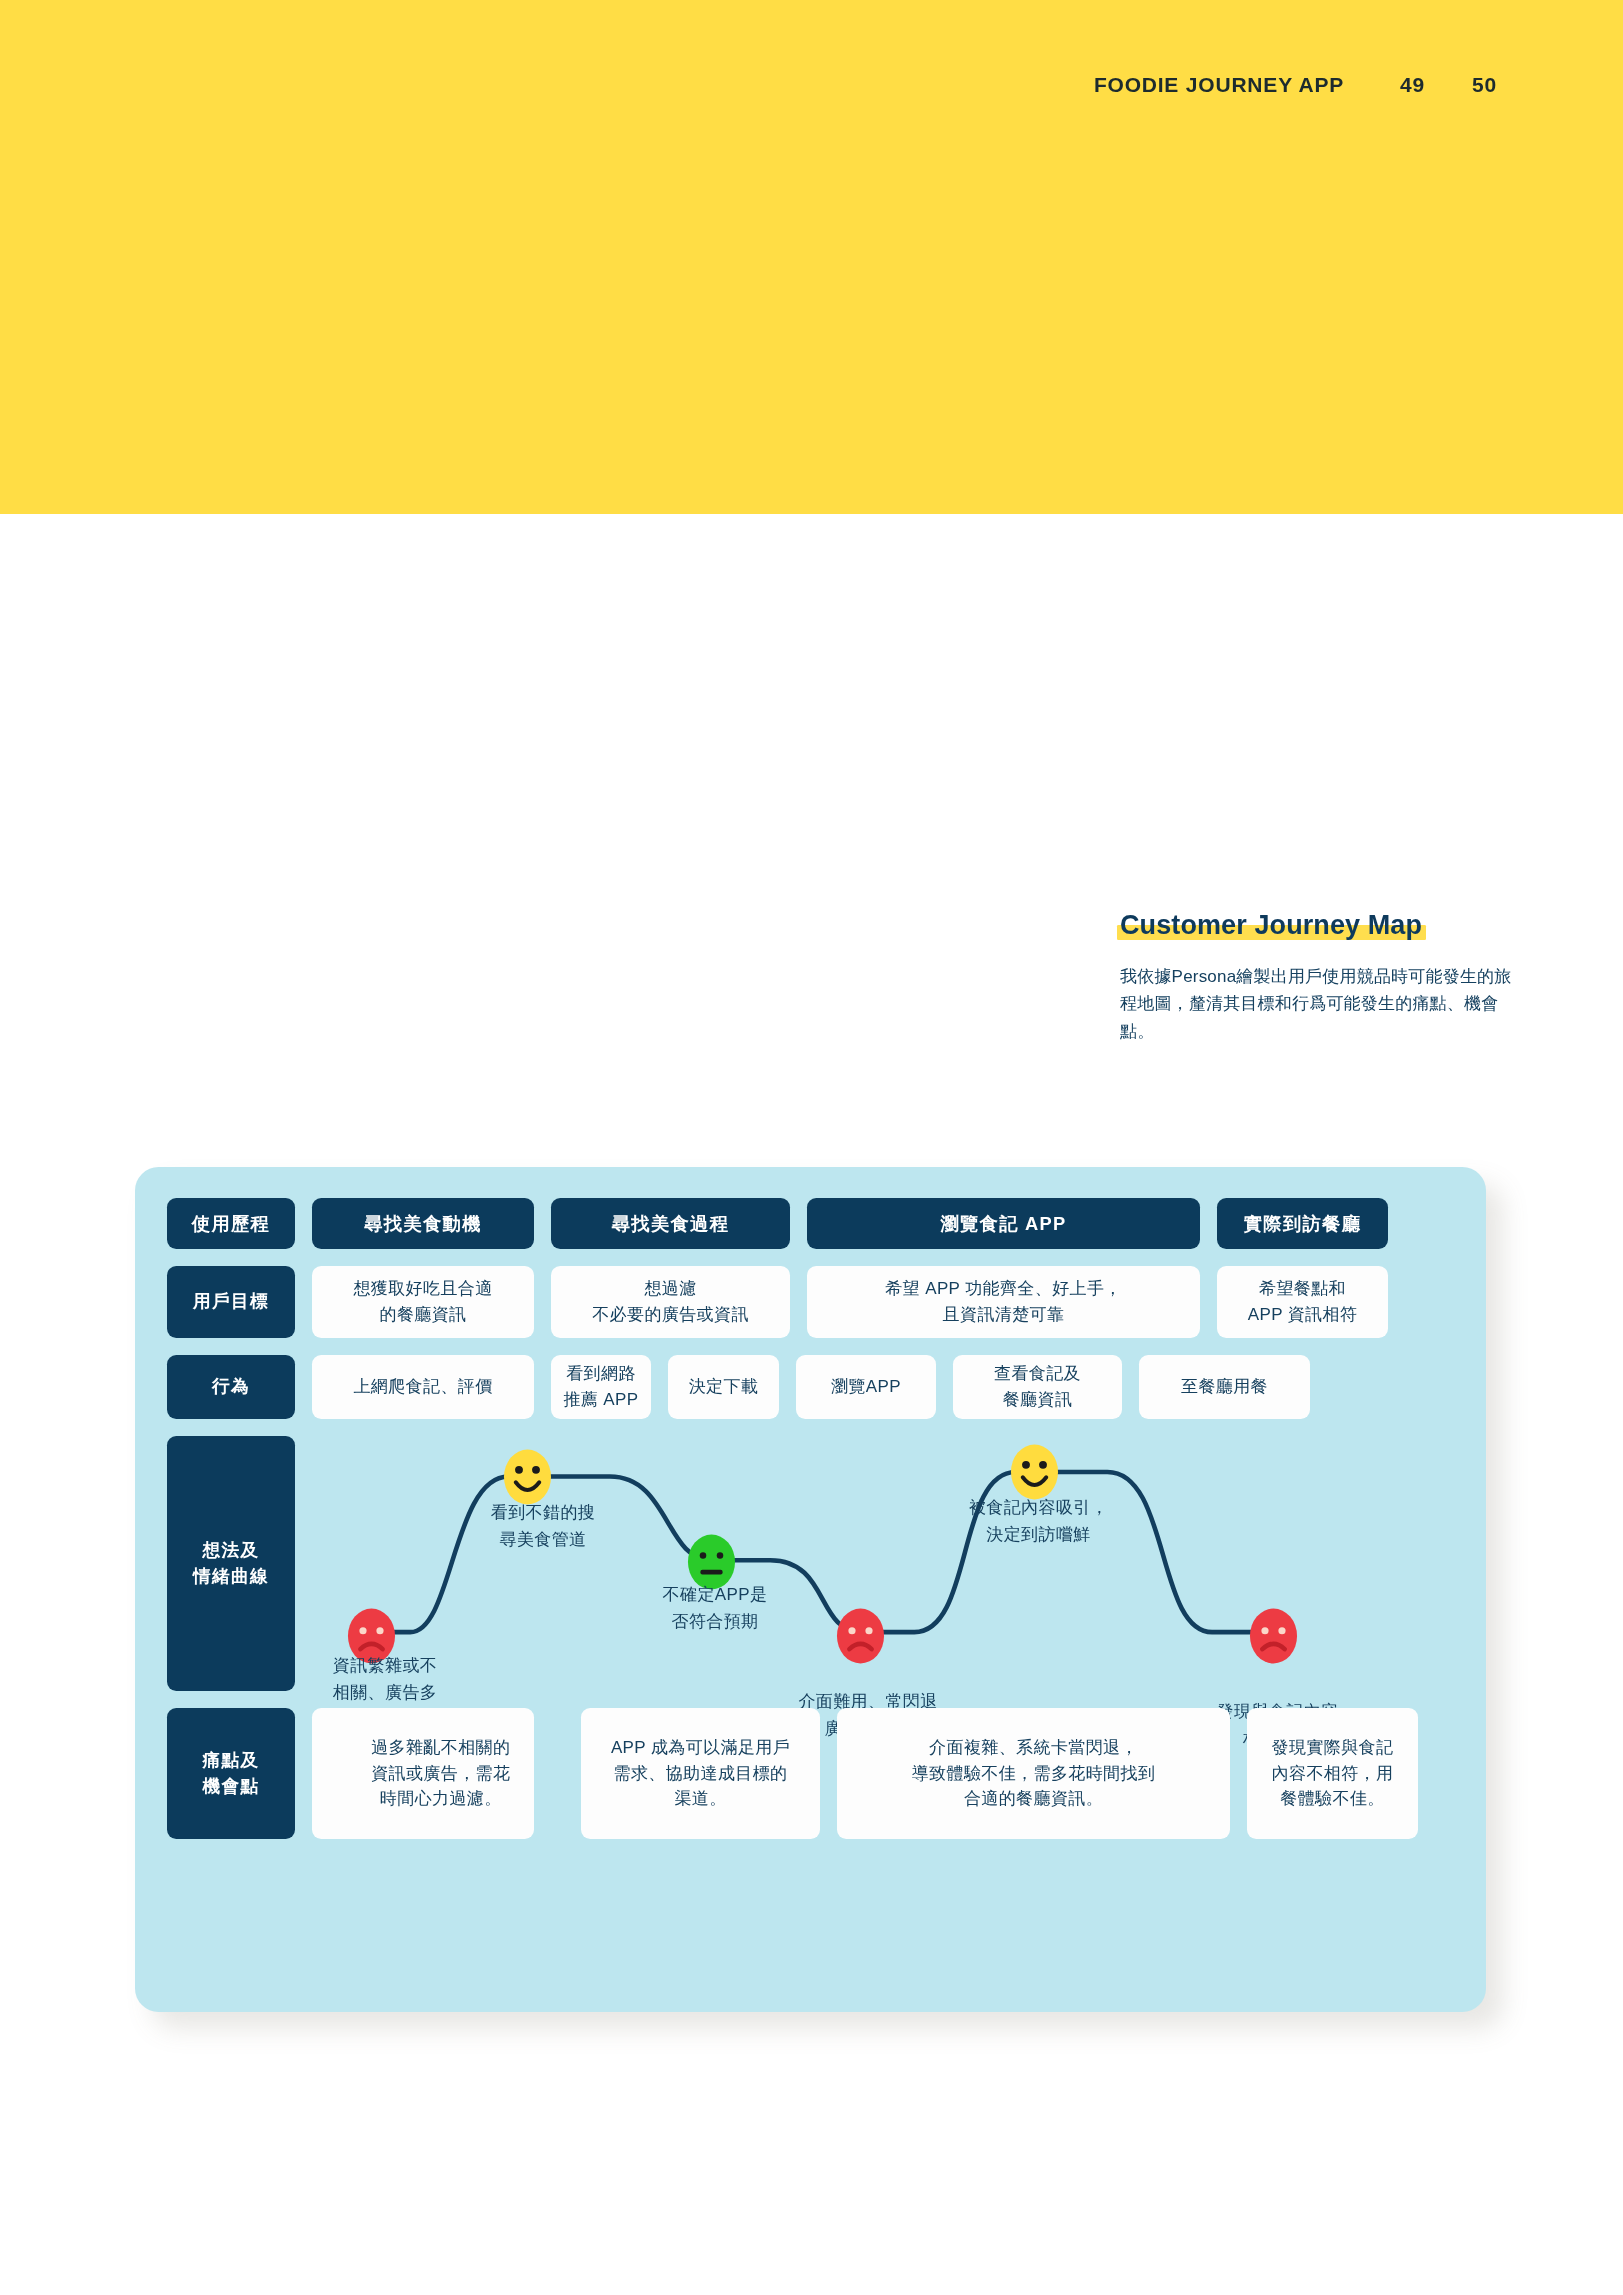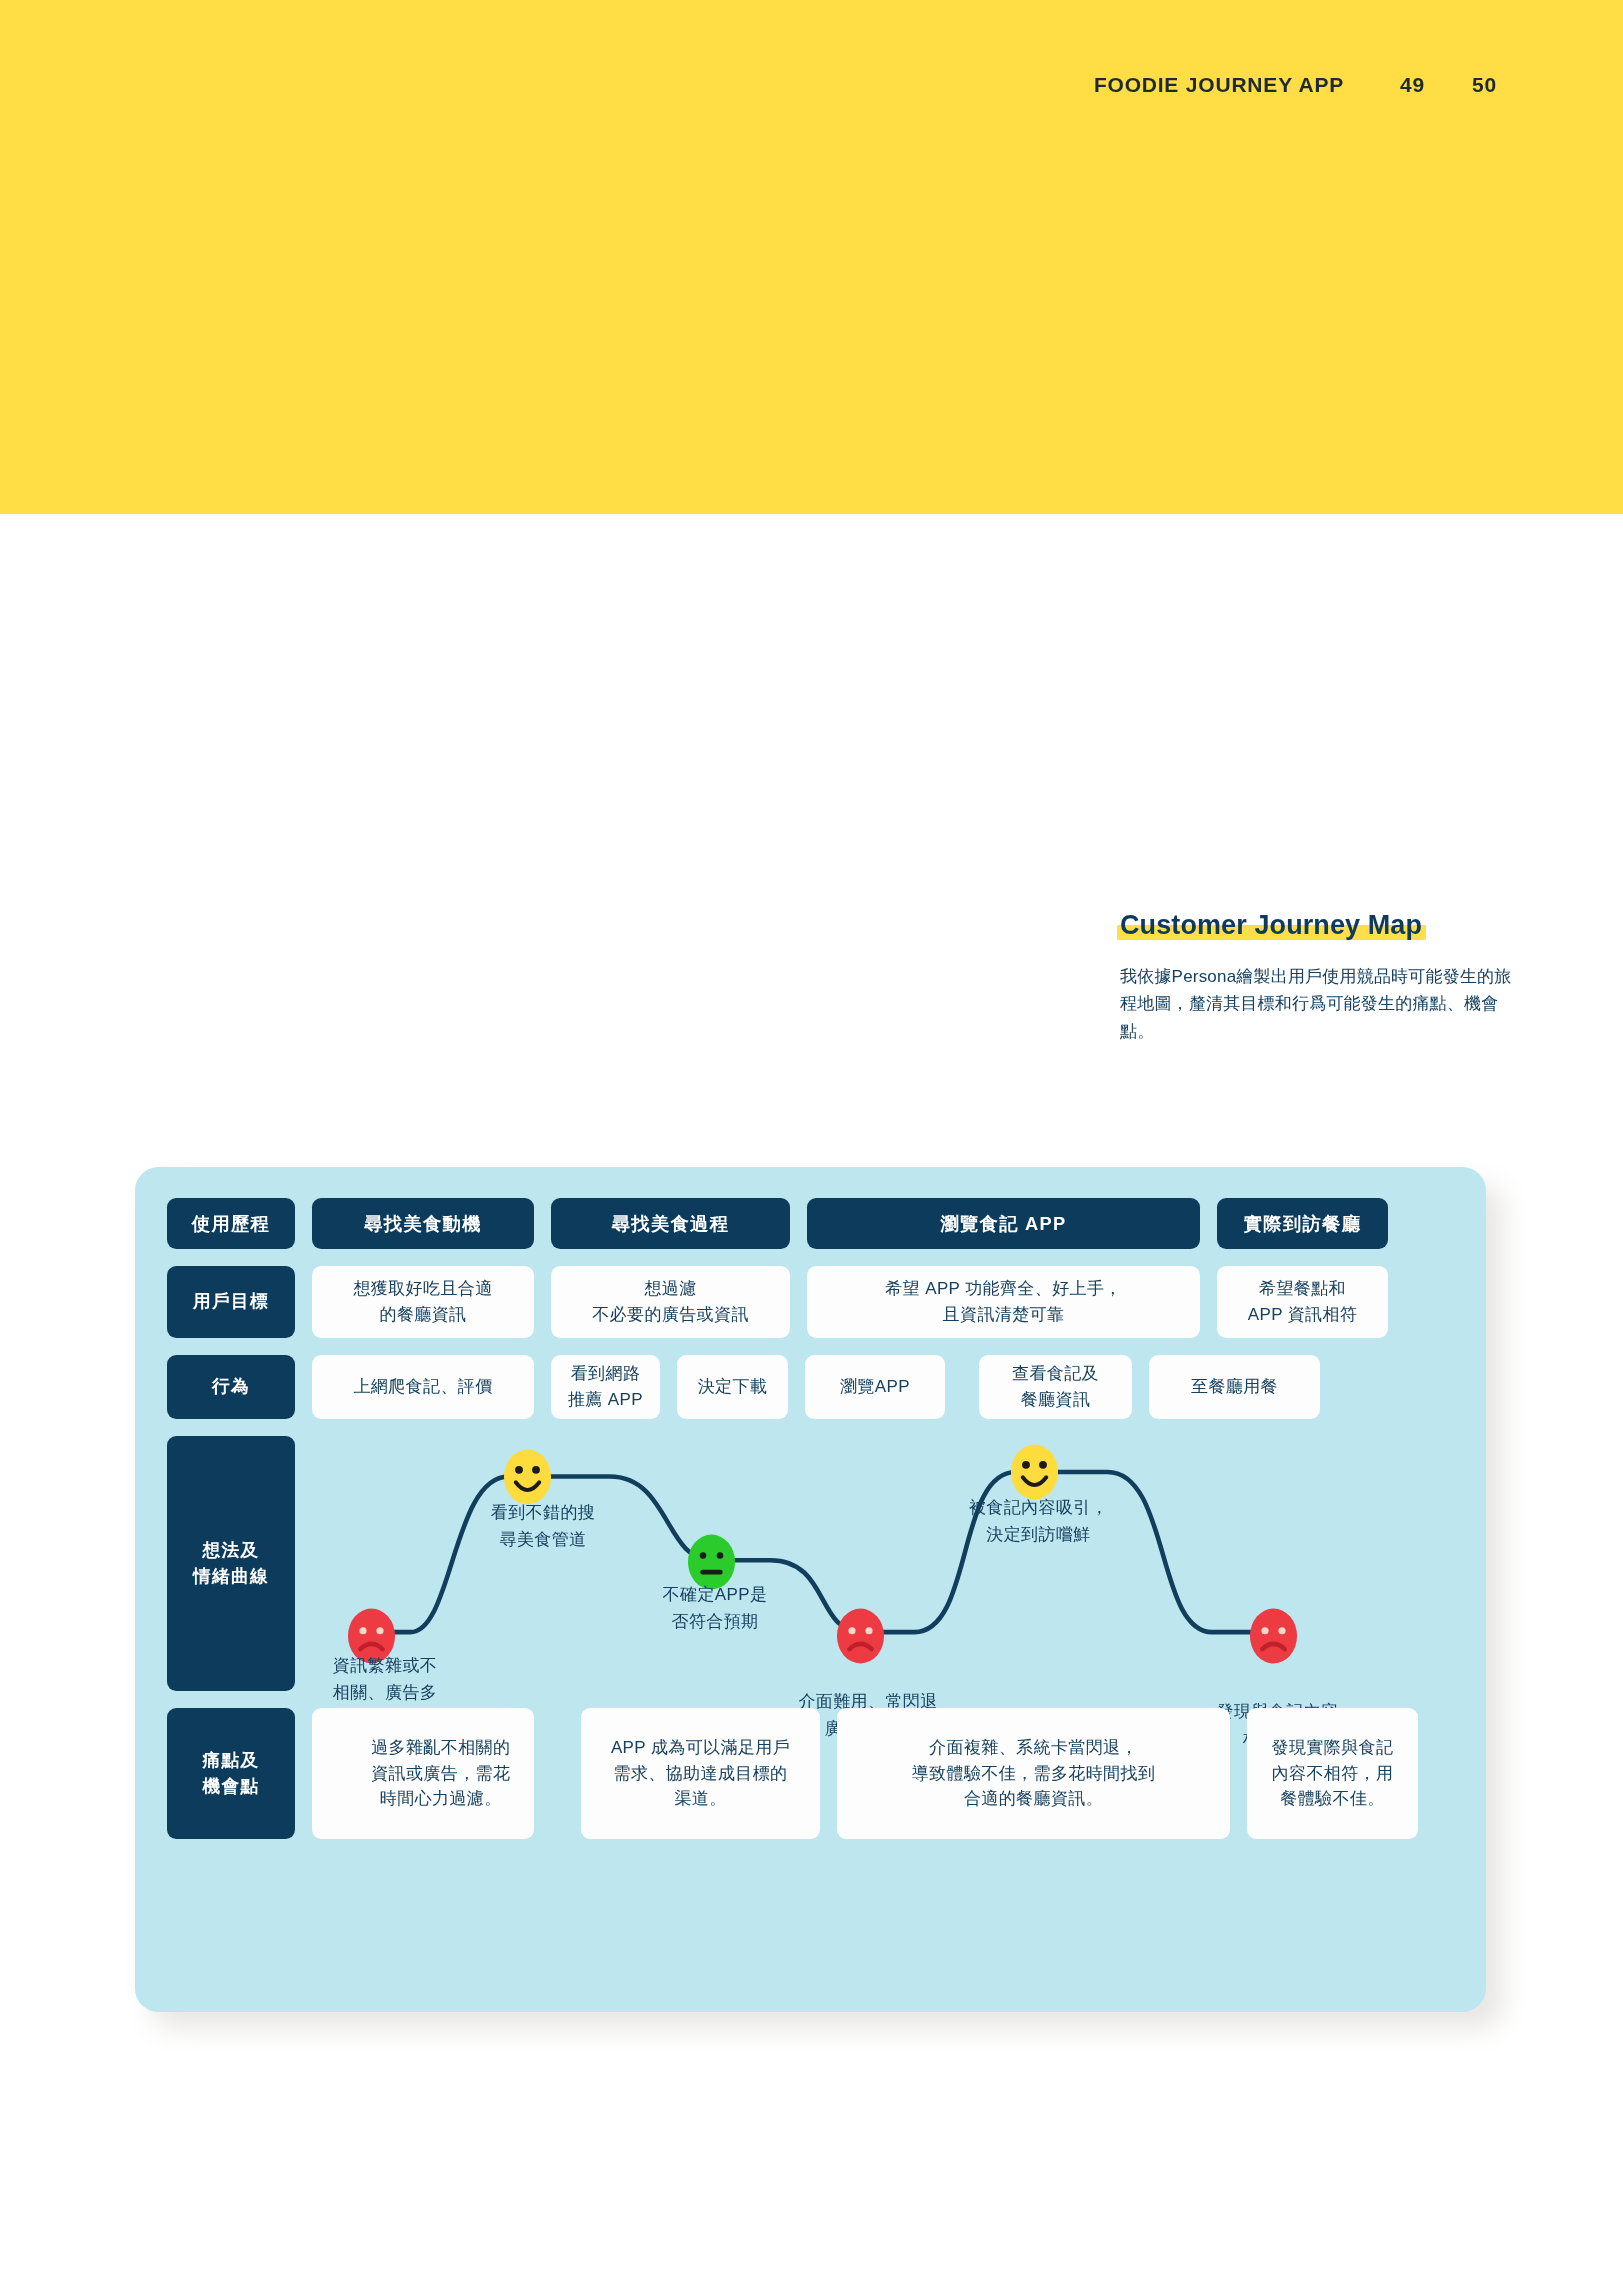--- a/index.html
+++ b/index.html
@@ -159,28 +159,28 @@
         <div class="gap" style="width:17px;"></div>
         <div class="card" style="width:171px;white-space:pre-line;">希望餐點和
 APP 資訊相符</div>
       </div>
 
       <div class="row row-behav">
         <div class="lbl" style="width:128px;">行為</div>
         <div class="gap" style="width:17px;"></div>
         <div class="card" style="width:222px;white-space:pre-line;">上網爬食記、評價</div>
         <div class="gap" style="width:17px;"></div>
-        <div class="card" style="width:109px;white-space:pre-line;">看到網路
+        <div class="card" style="width:100px;white-space:pre-line;">看到網路
 推薦 APP</div>
         <div class="gap" style="width:17px;"></div>
         <div class="card" style="width:111px;white-space:pre-line;">決定下載</div>
         <div class="gap" style="width:17px;"></div>
         <div class="card" style="width:140px;white-space:pre-line;">瀏覽APP</div>
         <div class="gap" style="width:17px;"></div>
-        <div class="card" style="width:153px;white-space:pre-line;margin-left:17px;">查看食記及
+        <div class="card" style="width:169px;white-space:pre-line;">查看食記及
 餐廳資訊</div>
         <div class="gap" style="width:17px;"></div>
         <div class="card" style="width:171px;white-space:pre-line;">至餐廳用餐</div>
       </div>
 
       <div class="emo-label lbl">
         <div>
           <div>想法及</div>
           <div>情緒曲線</div>
         </div>

